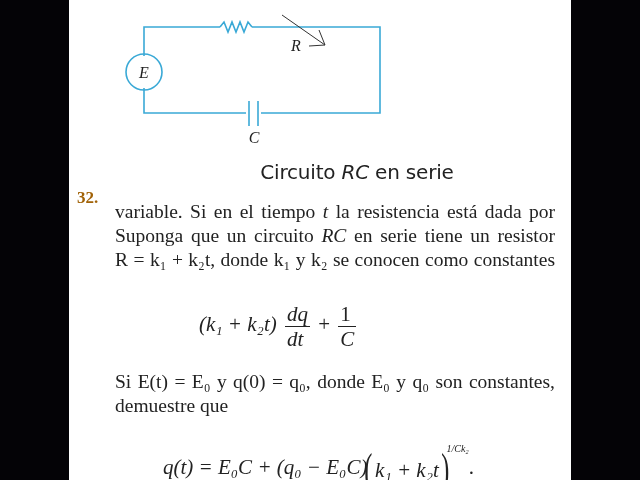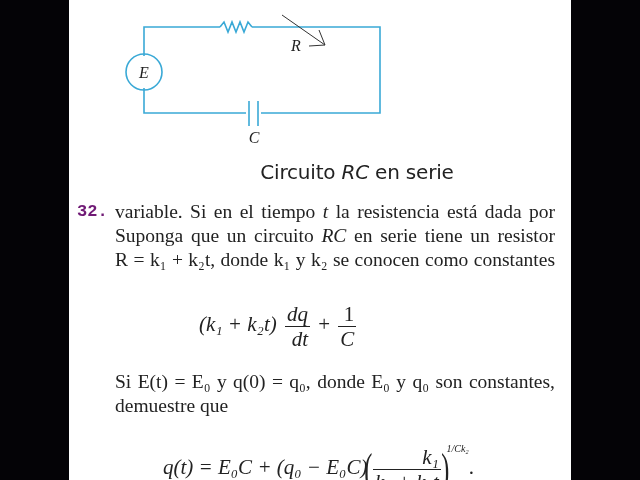--- a/index.html
+++ b/index.html
@@ -1,28 +1,28 @@
 <!DOCTYPE html>
 <html><head>
 <meta charset="utf-8">
 <style>
   html, body { margin:0; padding:0; }
   body { width:640px; height:480px; background:#040306; position:relative; overflow:hidden; font-family:"Liberation Serif", serif; }
   #page { position:absolute; left:69px; top:0; width:502px; height:480px; background:#ffffff; overflow:hidden; }
   #circuit { position:absolute; left:0; top:0; }
   .caption { position:absolute; left:0; width:576px; top:160px; text-align:center; font-family:"DejaVu Sans", sans-serif; font-size:20px; color:#222; letter-spacing:-0.2px; }
   .caption i { font-style:italic; }
-  .pnum { position:absolute; left:8px; top:202px; font-family:Liberation Mono, monospace; font-size:17px; font-weight:bold; color:#701a75; }
+  .pnum { position:absolute; left:8px; top:188px; font-family:Liberation Serif, serif; font-size:17px; font-weight:bold; color:#a16207; }
   .ptext { position:absolute; left:46px; width:440px; font-size:19.5px; color:#222; line-height:24px; }
   .ptext .ln { display:block; white-space:nowrap; text-align:justify; text-align-last:justify; }
   .ptext .ln.last { text-align-last:left; }
   i.m { font-style:italic; }
   sup { font-size:10px; line-height:0; }
   .eq { position:absolute; font-size:21px; color:#222; white-space:nowrap; }
-  .frac { display:inline-block; vertical-align:middle; text-align:right; margin:0 3px; }
+  .frac { display:inline-block; vertical-align:middle; text-align:left; margin:0 3px; }
   .frac .num { display:block; padding:0 2px; border-bottom:1.2px solid #222; line-height:24px; }
   .frac .den { display:block; padding:0 2px; line-height:24px; }
   .big { font-size:44px; font-weight:100; vertical-align:middle; display:inline-block; transform:scaleX(0.55); margin:0 -6px; }
 </style>
 </head>
 <body>
 
 <div id="page">
 
   <svg id="circuit" width="502" height="160" viewBox="0 0 502 160">
@@ -67,16 +67,16 @@
     <span>+</span>
     <span class="frac"><span class="num">1</span><i class="m den">C</i></span>
   </div>
 
   <div class="ptext" style="top:370px;">
     <span class="ln">Si E(t) = E₀ y q(0) = q₀, donde E₀ y q₀ son constantes,</span>
     <span class="ln last">demuestre que</span>
   </div>
 
   <div class="eq" style="left:94px; top:444px;">
-    <i class="m">q(t) = E₀C + (q₀ − E₀C)</i><span class="big">(</span><span class="frac"><i class="m num">k₁</i><i class="m den">k₁ + k₂t</i></span><span class="big">)</span><sup style="vertical-align:22px;"><i class="m">1/Ck₂</i></sup><span>.</span>
+    <i class="m">q(t) = E₀C + (q₀ − E₀C)</i><span class="big">(</span><span class="frac"><i class="m den">k₁ + k₂t</i></span><span class="big">)</span><sup style="vertical-align:22px;"><i class="m">1/Ck₂</i></sup><span>.</span>
   </div>
 
 </div>
 
 </body></html>

